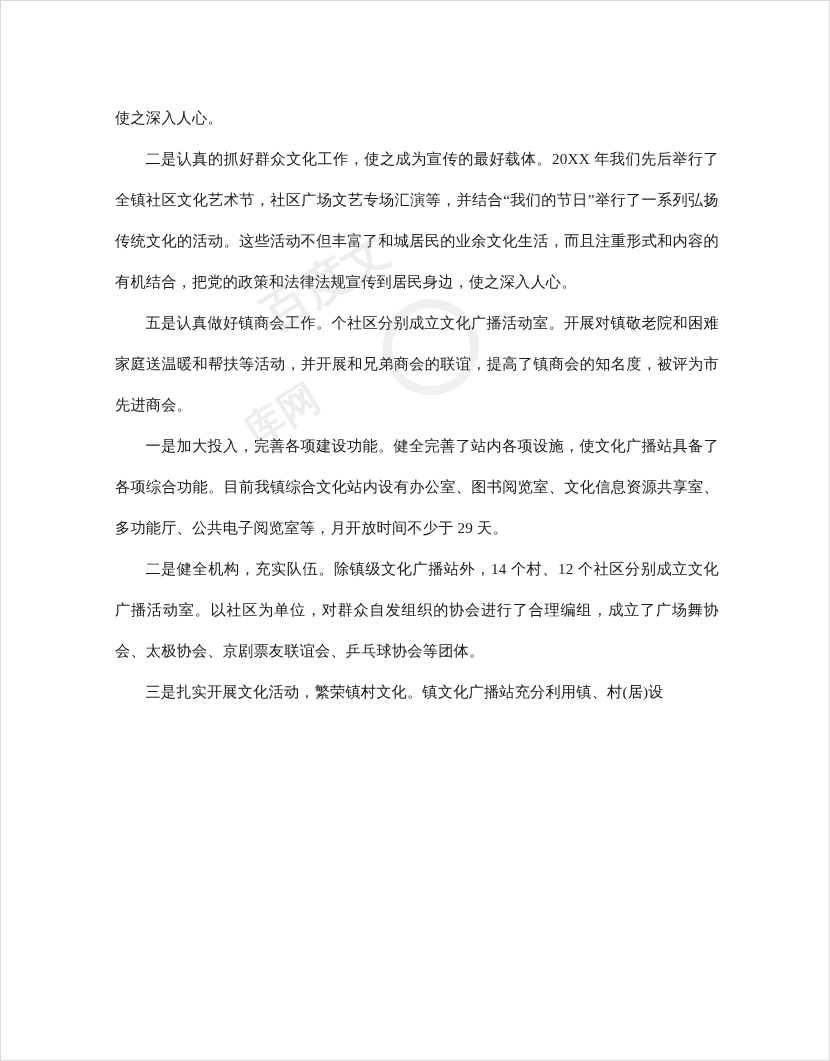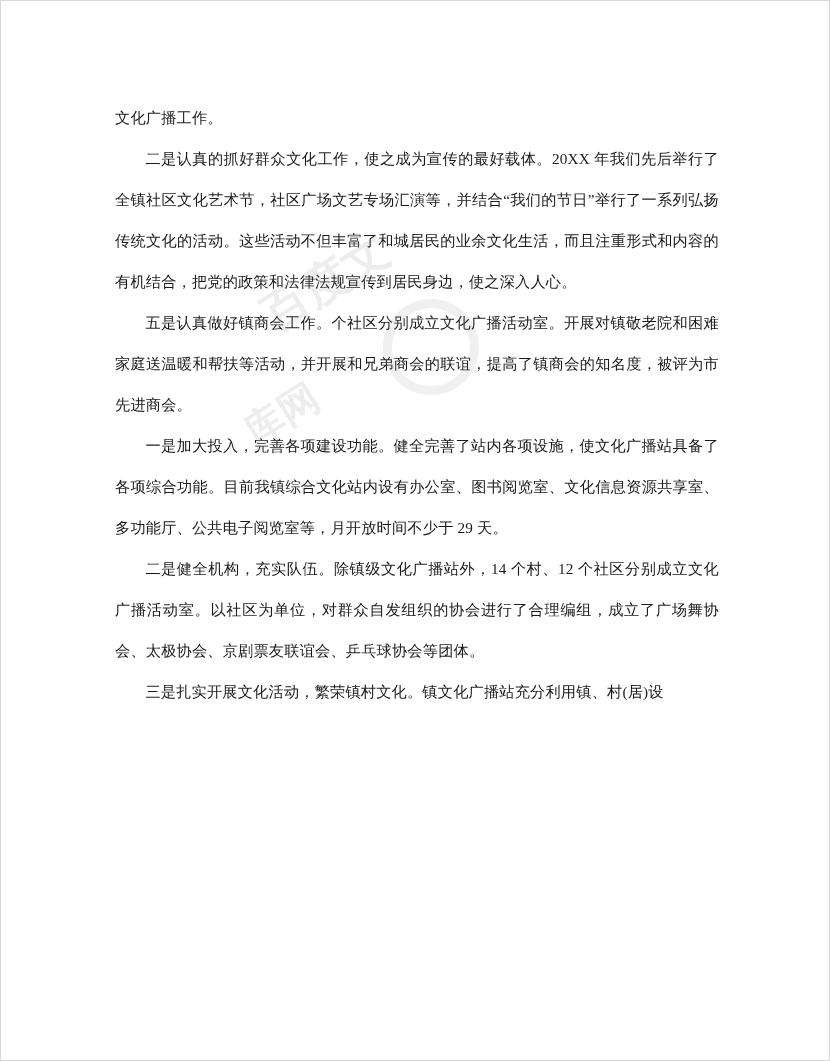--- a/index.html
+++ b/index.html
@@ -76,21 +76,21 @@
 
 <div class="page">
 
   <div class="watermark">
     <div class="wm-ring"></div>
     <div class="wm-text wm1">百度文</div>
     <div class="wm-text wm2">库网</div>
   </div>
 
   <div class="content">
-    <p class="para">文化广播工作。</p>
+    <p class="para">使之深入人心。</p>
     <p class="para indent">二是认真的抓好群众文化工作，使之成为宣传的最好载体。20XX 年我们先后举行了全镇社区文化艺术节，社区广场文艺专场汇演等，并结合“我们的节日”举行了一系列弘扬传统文化的活动。这些活动不但丰富了和城居民的业余文化生活，而且注重形式和内容的有机结合，把党的政策和法律法规宣传到居民身边，使之深入人心。</p>
     <p class="para indent">五是认真做好镇商会工作。个社区分别成立文化广播活动室。开展对镇敬老院和困难家庭送温暖和帮扶等活动，并开展和兄弟商会的联谊，提高了镇商会的知名度，被评为市先进商会。</p>
     <p class="para indent">一是加大投入，完善各项建设功能。健全完善了站内各项设施，使文化广播站具备了各项综合功能。目前我镇综合文化站内设有办公室、图书阅览室、文化信息资源共享室、多功能厅、公共电子阅览室等，月开放时间不少于 29 天。</p>
     <p class="para indent">二是健全机构，充实队伍。除镇级文化广播站外，14 个村、12 个社区分别成立文化广播活动室。以社区为单位，对群众自发组织的协会进行了合理编组，成立了广场舞协会、太极协会、京剧票友联谊会、乒乓球协会等团体。</p>
     <p class="para indent">三是扎实开展文化活动，繁荣镇村文化。镇文化广播站充分利用镇、村(居)设</p>
   </div>
 
 </div>
 
 </body></html>

